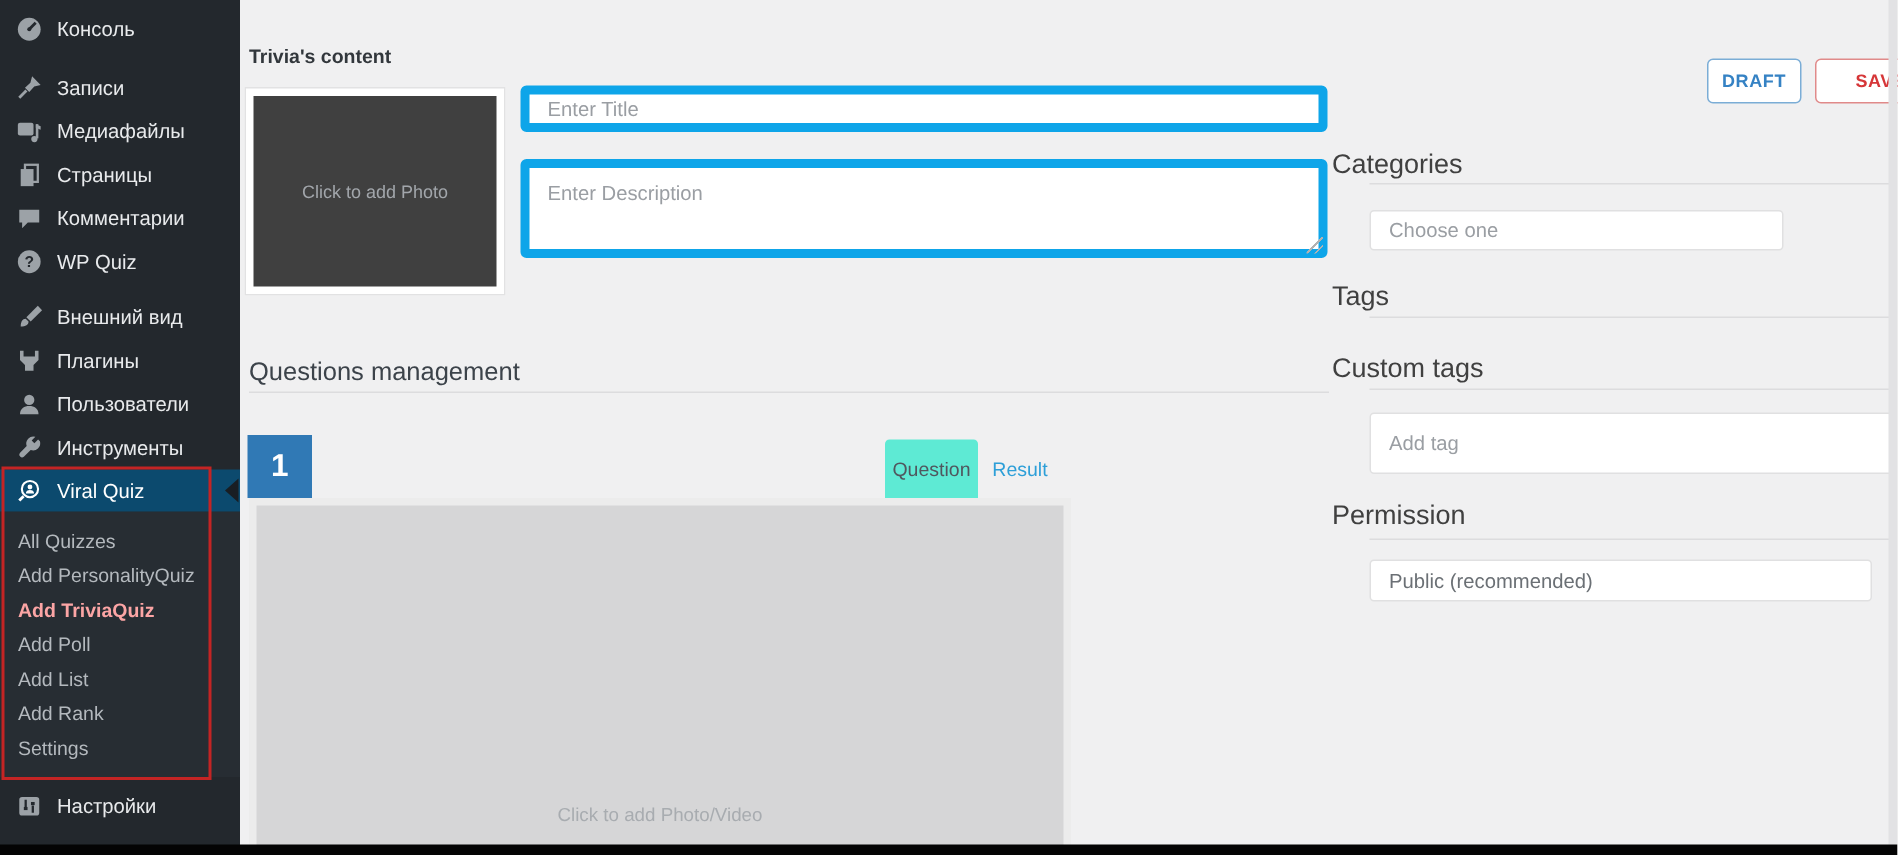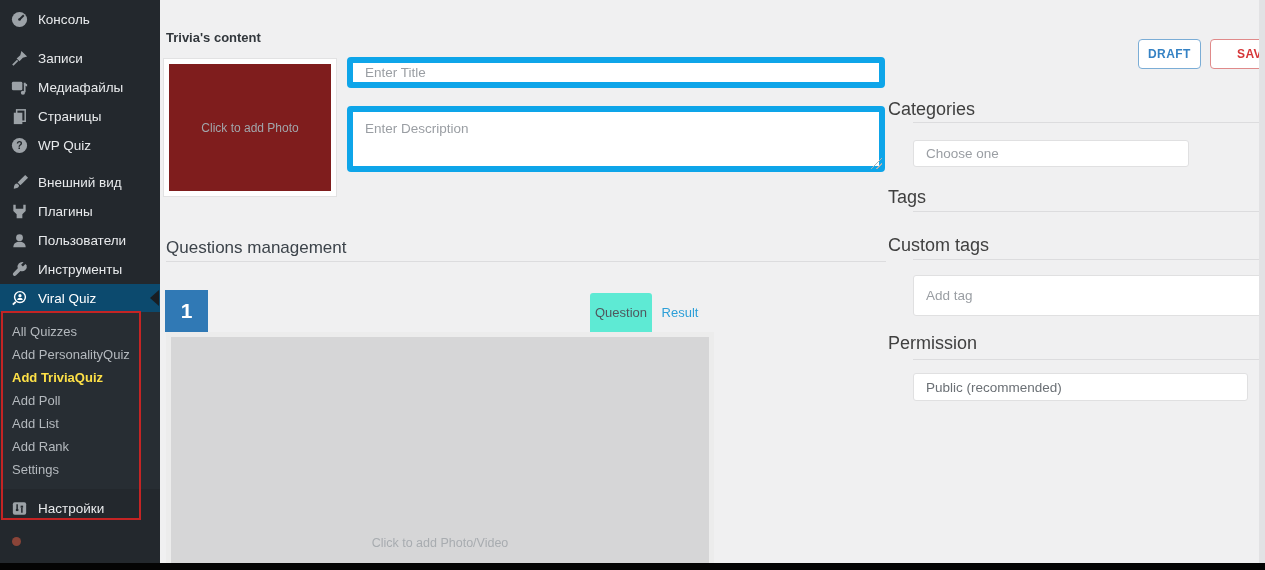--- a/index.html
+++ b/index.html
@@ -13,40 +13,40 @@
                font-size:13.5px; color:#e8eaec; cursor:pointer; }
   .menu-item .mi { width:19px; height:19px; display:flex; align-items:center; justify-content:center; flex:0 0 19px; }
   .menu-item svg { display:block; }
   .sep10 { height:10px; } .sep8 { height:8px; }
   .menu-item.active { height:28px; background:#0c4a6e; color:#ffffff; position:relative; }
   .active-arrow { position:absolute; right:1px; top:50%; transform:translateY(-50%);
                   width:0; height:0; border-top:8px solid transparent; border-bottom:8px solid transparent;
                   border-right:9px solid #191e23; }
   .submenu { padding:8px 0 8px 0; background:#272d33; }
   .submenu-item { height:23px; line-height:23px; padding-left:12px; font-size:13px; color:#b4b9be; cursor:pointer; }
-  .submenu-item.active { color:#fde047; font-weight:bold; }
+  .submenu-item.active { color:#fca5a5; font-weight:bold; }
   .pad-top { height:5px; }
   .set-gap { height:5px; }
   .red-frame { position:absolute; left:1px; top:311px; width:140px; height:209px;
                border:2px solid #c42424; z-index:10; pointer-events:none; }
   .partial-item { height:20px; display:flex; align-items:center; gap:9px; padding-left:12px; margin-top:8px; }
   .partial-dot { width:9px; height:9px; border-radius:50%; background:#8a4438; }
 
   
   .btn { position:absolute; top:39px; height:30px; line-height:28px; padding:0 9px;
          background:#ffffff; border-radius:4px; font-size:12px; font-weight:bold;
          letter-spacing:.4px; cursor:pointer; }
   .btn-draft { left:1138px; border:1px solid #7badd6; color:#3582c4; }
   .btn-save  { left:1210px; border:1px solid #e08a8a; color:#d63638;padding-left:26px; }
 
   
   .h-main { position:absolute; left:166px; top:30px; font-size:13px; font-weight:bold; color:#32373c; }
   .photo-box { position:absolute; left:163px; top:58px; width:174px; height:139px;
                background:#ffffff; border:1px solid #e2e2e3; cursor:pointer; }
-  .photo-inner { position:absolute; inset:5px; background:#7f1d1d; display:flex;
+  .photo-inner { position:absolute; inset:5px; background:#404040; display:flex;
                  align-items:center; justify-content:center; font-size:12px; color:#a2a6ab; }
   .fld { position:absolute; left:347px; width:538px; background:#ffffff; border:6px solid #0ea5e9;
          border-radius:4px; font-family:"Liberation Sans",sans-serif; font-size:13.5px; color:#3c434a;
          padding:0 12px; outline:none; }
   .fld::placeholder { color:#9a9ea3; }
   #title-input { top:57px; height:31px; }
   .desc-wrap { position:absolute; left:347px; top:106px; width:538px; height:66px; }
   #desc-input { position:absolute; left:0; top:0; width:538px; height:66px; resize:none;
                 padding:8px 12px; line-height:17px; }
   .resize-handle { position:absolute; right:3px; bottom:3px; width:11px; height:11px; pointer-events:none;
@@ -133,20 +133,28 @@
     <div class="menu-item">
       <span class="mi">
         <svg width="19" height="19" viewBox="0 0 20 20">
             <rect x="7" y="3" width="9" height="12" fill="none" stroke="#9ca2a7" stroke-width="1.6"></rect>
             <rect x="4" y="6" width="9" height="12" fill="#9ca2a7"></rect>
           </svg>
       </span>
       <span>Страницы</span>
     </div>
 
+    <div class="menu-item">
+      <span class="mi">
+        <svg width="19" height="19" viewBox="0 0 20 20">
+            <path d="M3 4 h14 v9 h-8 l-4 4 v-4 h-2 z" fill="#9ca2a7"></path>
+          </svg>
+      </span>
+      <span>Комментарии</span>
+    </div>
 
     <div class="menu-item">
       <span class="mi">
         <svg width="19" height="19" viewBox="0 0 20 20">
             <circle cx="10" cy="10" r="8" fill="#9ca2a7"></circle>
             <text x="10" y="14" font-size="11" font-weight="bold" text-anchor="middle" fill="#23282d" font-family="Liberation Sans, sans-serif">?</text>
           </svg>
       </span>
       <span>WP Quiz</span>
     </div>

